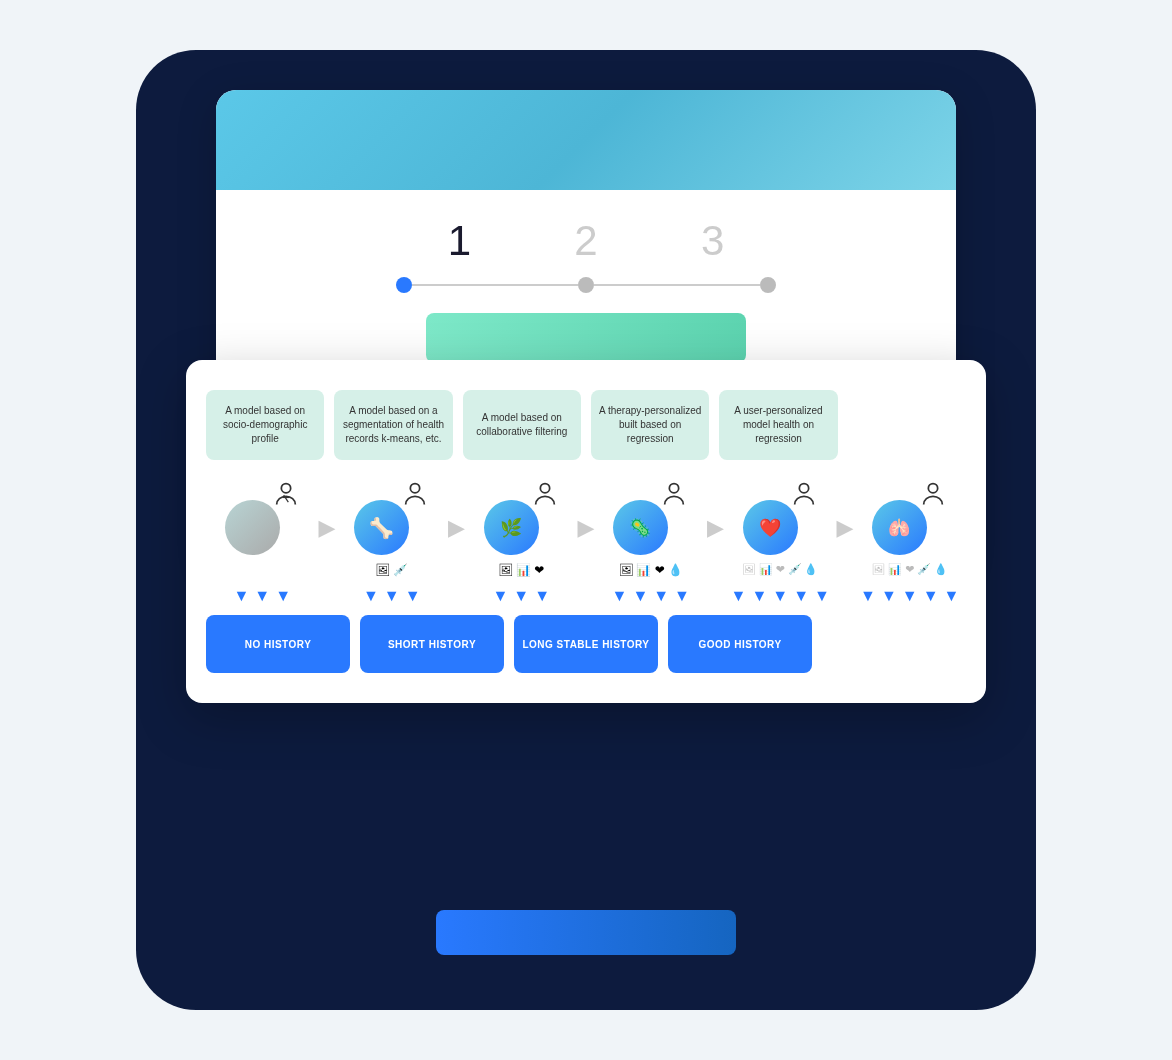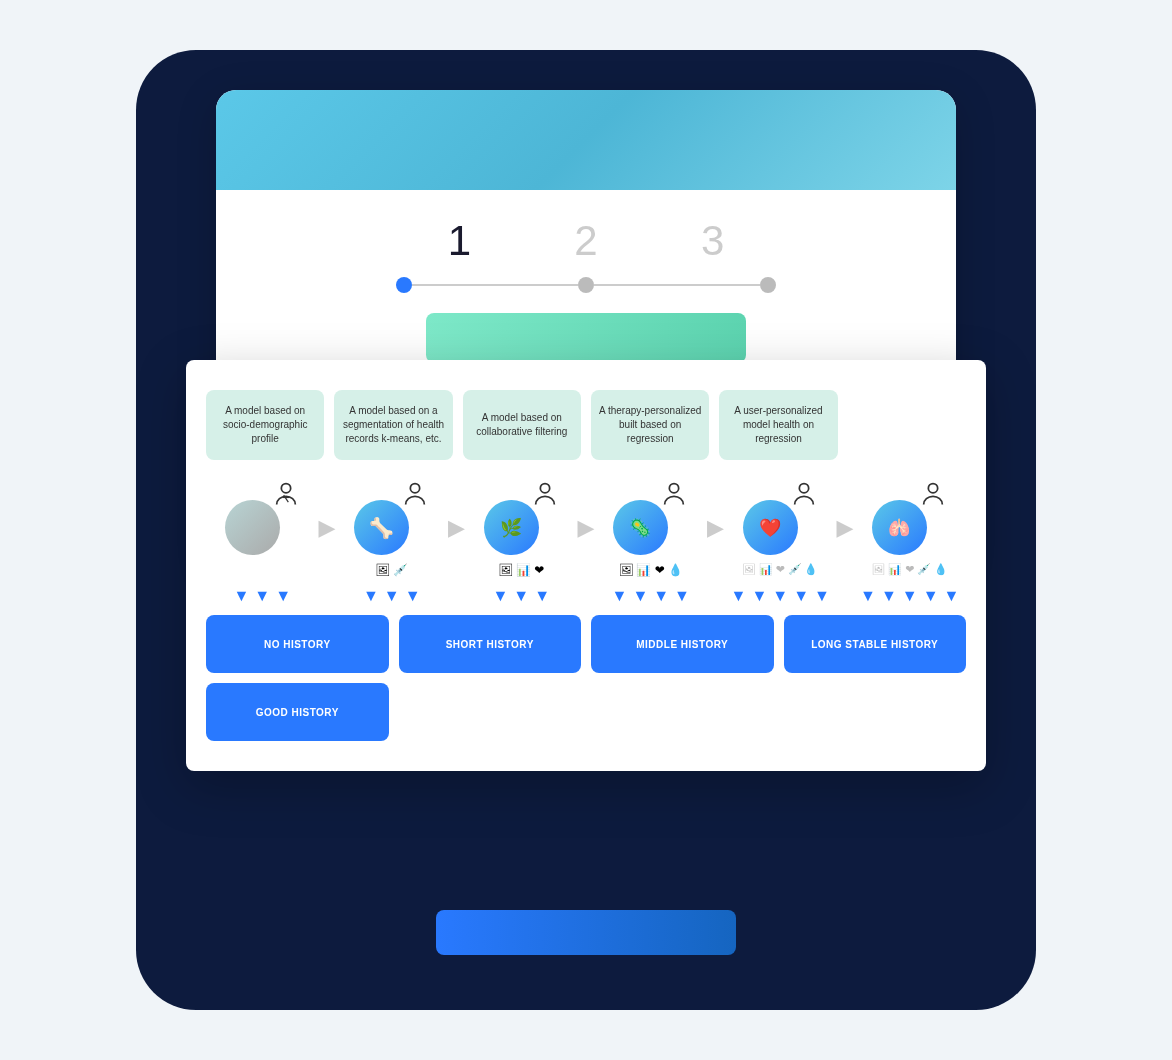--- a/index.html
+++ b/index.html
@@ -118,21 +118,21 @@
       margin-top: 20px;
     }
 
     
     .front-card {
       position: absolute;
       top: 310px;
       left: 50px;
       right: 50px;
       background: white;
-      border-radius: 8px;
+      border-radius: 16px;
       box-shadow: 0 15px 50px rgba(0,0,0,0.25);
       z-index: 2;
       padding: 30px 20px 30px 20px;
     }
 
     .models-grid {
       display: grid;
       grid-template-columns: repeat(6, 1fr);
       gap: 10px;
       margin-bottom: 20px;
@@ -148,21 +148,21 @@
       line-height: 1.4;
       min-height: 70px;
       display: flex;
       align-items: center;
       justify-content: center;
     }
 
     
     .labels-row {
       display: grid;
-      grid-template-columns: repeat(4, 1fr);
+      grid-template-columns: repeat(5, 1fr);
       gap: 10px;
       margin-top: 10px;
     }
 
     .label-btn {
       background: #2979ff;
       color: white;
       border-radius: 8px;
       padding: 14px 6px;
       text-align: center;
@@ -400,23 +400,20 @@
     </div>
 
     <div class="labels-row">
       <div class="label-btn">
         <span>NO HISTORY</span>
       </div>
       <div class="label-btn">
         <span>SHORT HISTORY</span>
       </div>
       <div class="label-btn">
-        <span>MIDDLE HISTORY</span>
-      </div>
-      <div class="label-btn">
         <span>LONG STABLE HISTORY</span>
       </div>
       <div class="label-btn">
         <span>GOOD HISTORY</span>
       </div>
     </div>
 
   </div>
 
   <div style="position:absolute;bottom:55px;left:50%;transform:translateX(-50%);z-index:3;width:300px;height:45px;background:linear-gradient(90deg,#2979ff,#1565c0);border-radius:8px;"></div>

